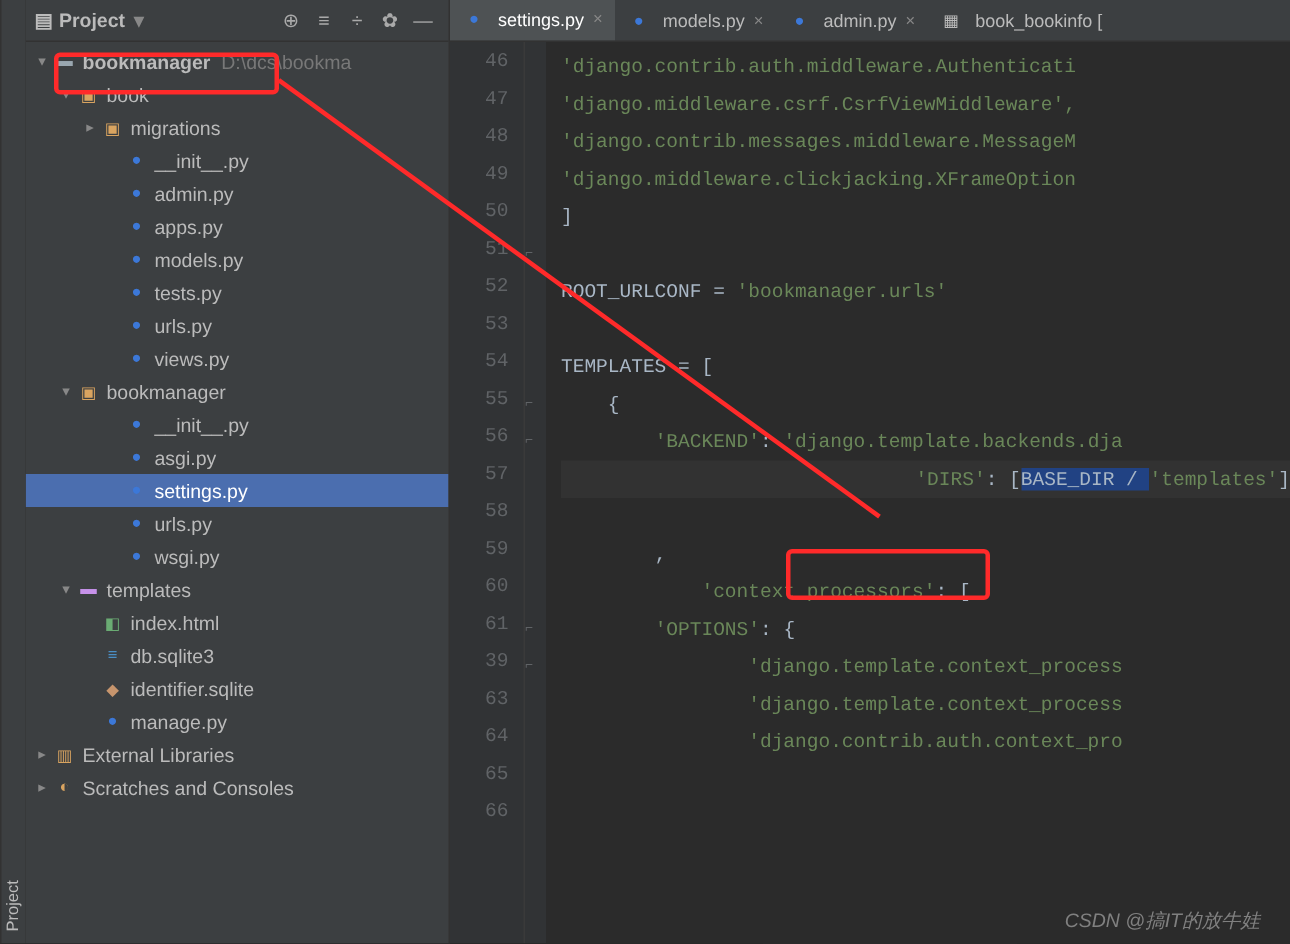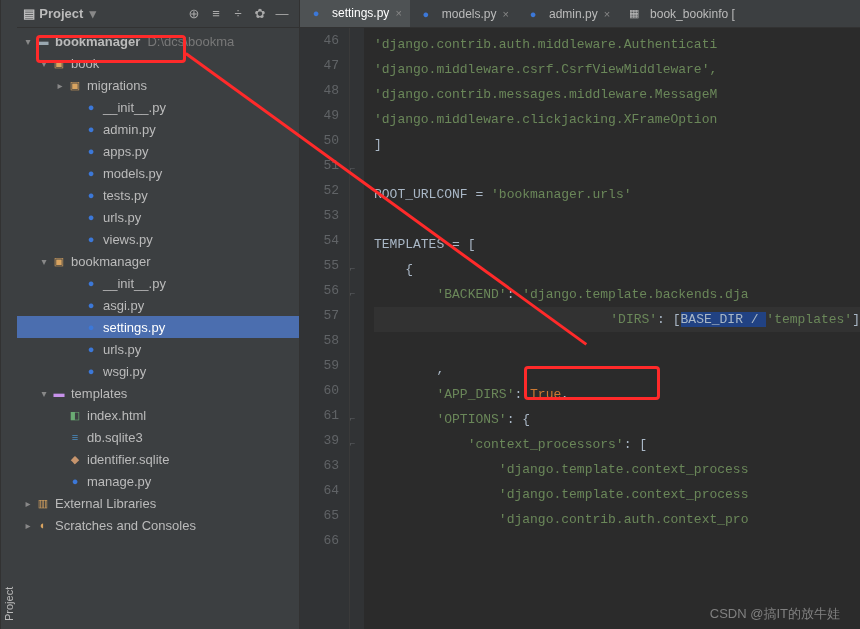--- a/index.html
+++ b/index.html
@@ -157,20 +157,21 @@
     .warn-icon { color: #d9a460; font-size: 11px; }
     .green-check { color: #499c54; font-size: 13px; }
     .watermark {
       position: absolute;
       right: 20px;
       bottom: 6px;
       color: #808080;
       font-size: 13px;
       font-family: sans-serif;
       z-index: 5;
+      font-style: italic;
     }
   </style>
 </head>
 <body>
 
 <div class="container">
   <div class="side-label">Project</div>
 
   <div class="project-panel">
     <div class="panel-header">
@@ -390,23 +391,22 @@
         <div class="line"><span class="br">]</span></div>
         <div class="line">&nbsp;</div>
         <div class="line"><span class="id">ROOT_URLCONF</span> <span class="op">=</span> <span class="str">'bookmanager.urls'</span></div>
         <div class="line">&nbsp;</div>
         <div class="line"><span class="id">TEMPLATES</span> <span class="op">=</span> <span class="br">[</span></div>
         <div class="line">    <span class="br">{</span></div>
         <div class="line">        <span class="str">'BACKEND'</span><span class="op">:</span> <span class="str">'django.template.backends.dja</span></div>
         <div class="line hl">        <span class="str">'DIRS'</span><span class="op">:</span> <span class="br">[</span><span class="param-bg"><span class="id">BASE_DIR / </span></span><span class="str">'templates'</span><span class="br">]</span></div>
         <div class="line">&nbsp;</div>
         <div class="line">        <span class="op">,</span></div>
-        <div class="line">        <span class="str">'APP_DIRS'</span><span class="op">:</span> <span class="kw">True</span><span class="op">,</span></div>
+        <div class="line">            <span class="str">'context_processors'</span><span class="op">:</span> <span class="br">[</span></div>
         <div class="line">        <span class="str">'OPTIONS'</span><span class="op">:</span> <span class="br">{</span></div>
-        <div class="line">            <span class="str">'context_processors'</span><span class="op">:</span> <span class="br">[</span></div>
         <div class="line">                <span class="str">'django.template.context_process</span></div>
         <div class="line">                <span class="str">'django.template.context_process</span></div>
         <div class="line">                <span class="str">'django.contrib.auth.context_pro</span></div>
       </div>
     </div>
   </div>
 </div>
 
 <div class="red-box" style="left:36px; top:35px; width:150px; height:28px;"></div>
 <div class="red-box" style="left:524px; top:366px; width:136px; height:34px;"></div>

